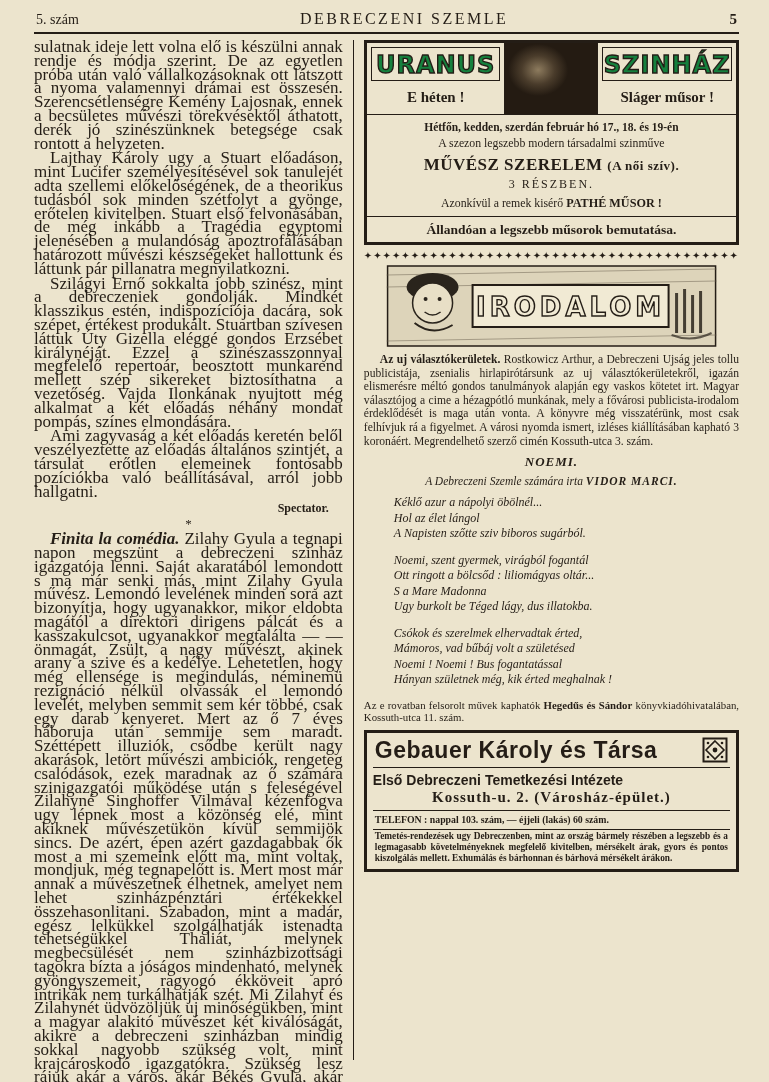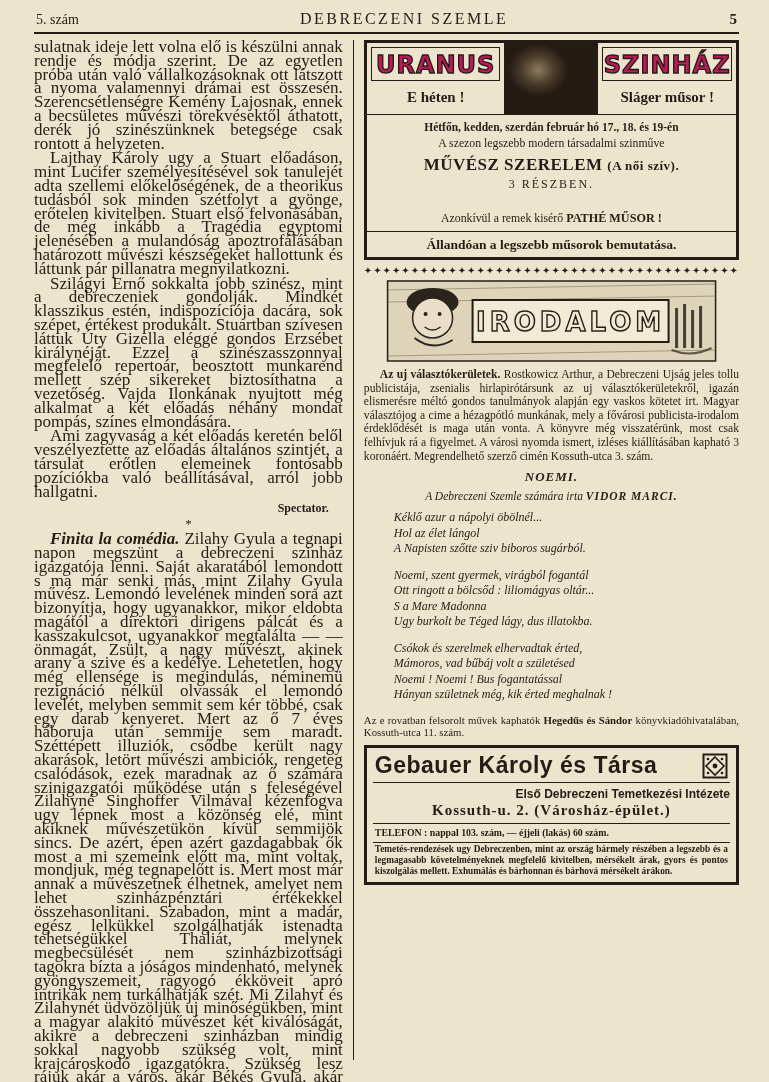--- a/index.html
+++ b/index.html
@@ -38,36 +38,36 @@
   .mark-wrap { text-align:center; margin-top:8px; }
 
   
   .uranus { border:3px solid #241d16; background:#ece4cd; }
   .u-head { display:flex; align-items:stretch; border-bottom:1.5px solid #241d16; }
   .u-col { flex:1; display:flex; flex-direction:column; }
   .u-title {
     margin:4px 4px 0 4px; border:1.5px solid #241d16; text-align:center; padding:3px 0 1px;
     font-family:"DejaVu Sans","Liberation Sans",sans-serif;
     font-weight:800; font-size:24px; letter-spacing:1px;
-    color:#be185d; -webkit-text-stroke:1.4px #241d16;
+    color:#15803d; -webkit-text-stroke:1.4px #241d16;
   }
   .u-week { flex:1; display:flex; align-items:center; justify-content:center;
     font-weight:bold; font-size:15px; padding:8px 0; }
   .u-img {
     width:92px; margin:0; border-left:1.5px solid #241d16; border-right:1.5px solid #241d16;
     background:
       radial-gradient(ellipse 30px 26px at 36% 38%, #8d7b5e 0%, #4a3c2b 55%, #241b12 100%),
       #241b12;
   }
   .u-center { text-align:center; padding:6px 6px 5px; border-bottom:1.5px solid #241d16; }
   .u-dates { font-weight:bold; font-size:11.5px; margin-bottom:3px; }
   .u-season { font-size:11.8px; margin-bottom:4px; }
   .u-film { font-weight:bold; font-size:17px; letter-spacing:.5px; margin-bottom:2px; }
   .u-film small { font-size:13px; }
-  .u-parts { font-size:12px; letter-spacing:2px; margin-bottom:19px; }
+  .u-parts { font-size:12px; letter-spacing:2px; margin-bottom:4px; }
   .u-pathe { font-size:11.8px; }
   .u-pathe b { font-size:12.2px; }
   .u-footer { text-align:center; font-weight:bold; font-size:13.5px; padding:5px 5px 4px; }
 
   .diamond-row { text-align:center; font-size:10px; letter-spacing:1px; color:#241d16;
     margin:5px 0 4px; overflow:hidden; white-space:nowrap; }
 
   
   .irodalom { margin:2px 0 6px; }
   .irodalom svg { display:block; width:100%; height:82px; }
@@ -79,23 +79,23 @@
   .noemi-byline { text-align:center; font-style:italic; font-size:11.5px; margin-bottom:8px; }
   .noemi-byline .author { font-weight:bold; letter-spacing:1px; }
   .stanza { margin:0 0 11px 30px; font-style:italic; font-size:12px; line-height:15.5px; }
   .poem-line { white-space:nowrap; }
 
   .note-line { font-size:10.8px; line-height:12.6px; text-align:justify; margin:2px 0 6px; }
   .note-line b { font-weight:bold; }
 
   
   .gebauer { border:3.5px solid #241d16; padding:4px 6px 5px; background:#ece4cd; }
-  .geb-head { display:flex; align-items:flex-end; justify-content:space-between; border-bottom:1.5px solid #241d16; padding:0 2px 3px; }
+  .geb-head { display:flex; align-items:flex-start; justify-content:space-between; border-bottom:1.5px solid #241d16; padding:0 2px 3px; }
   .geb-title { font-family:"Liberation Sans","DejaVu Sans",sans-serif; font-weight:bold; font-size:23px; letter-spacing:.5px; }
-  .geb-line1 { text-align:right; font-family:"Liberation Sans","DejaVu Sans",sans-serif; font-weight:bold; font-size:12px; padding:4px 0 1px; }
+  .geb-line1 { text-align:left; font-family:"Liberation Sans","DejaVu Sans",sans-serif; font-weight:bold; font-size:14px; padding:4px 0 1px; }
   .geb-line2 { text-align:center; font-weight:bold; font-size:15px; letter-spacing:1px; padding:0 0 4px; border-bottom:1.2px solid #241d16; }
   .geb-meta { font-size:9.8px; line-height:11.5px; font-weight:bold; padding:3px 2px 2px; }
   .geb-body { font-size:9.3px; line-height:10.8px; text-align:justify; font-weight:bold; padding:1px 2px 0; border-top:1px solid #241d16; margin-top:2px; }
 </style>
 </head>
 <body>
 
 <div class="page">
 
   <div class="masthead">

